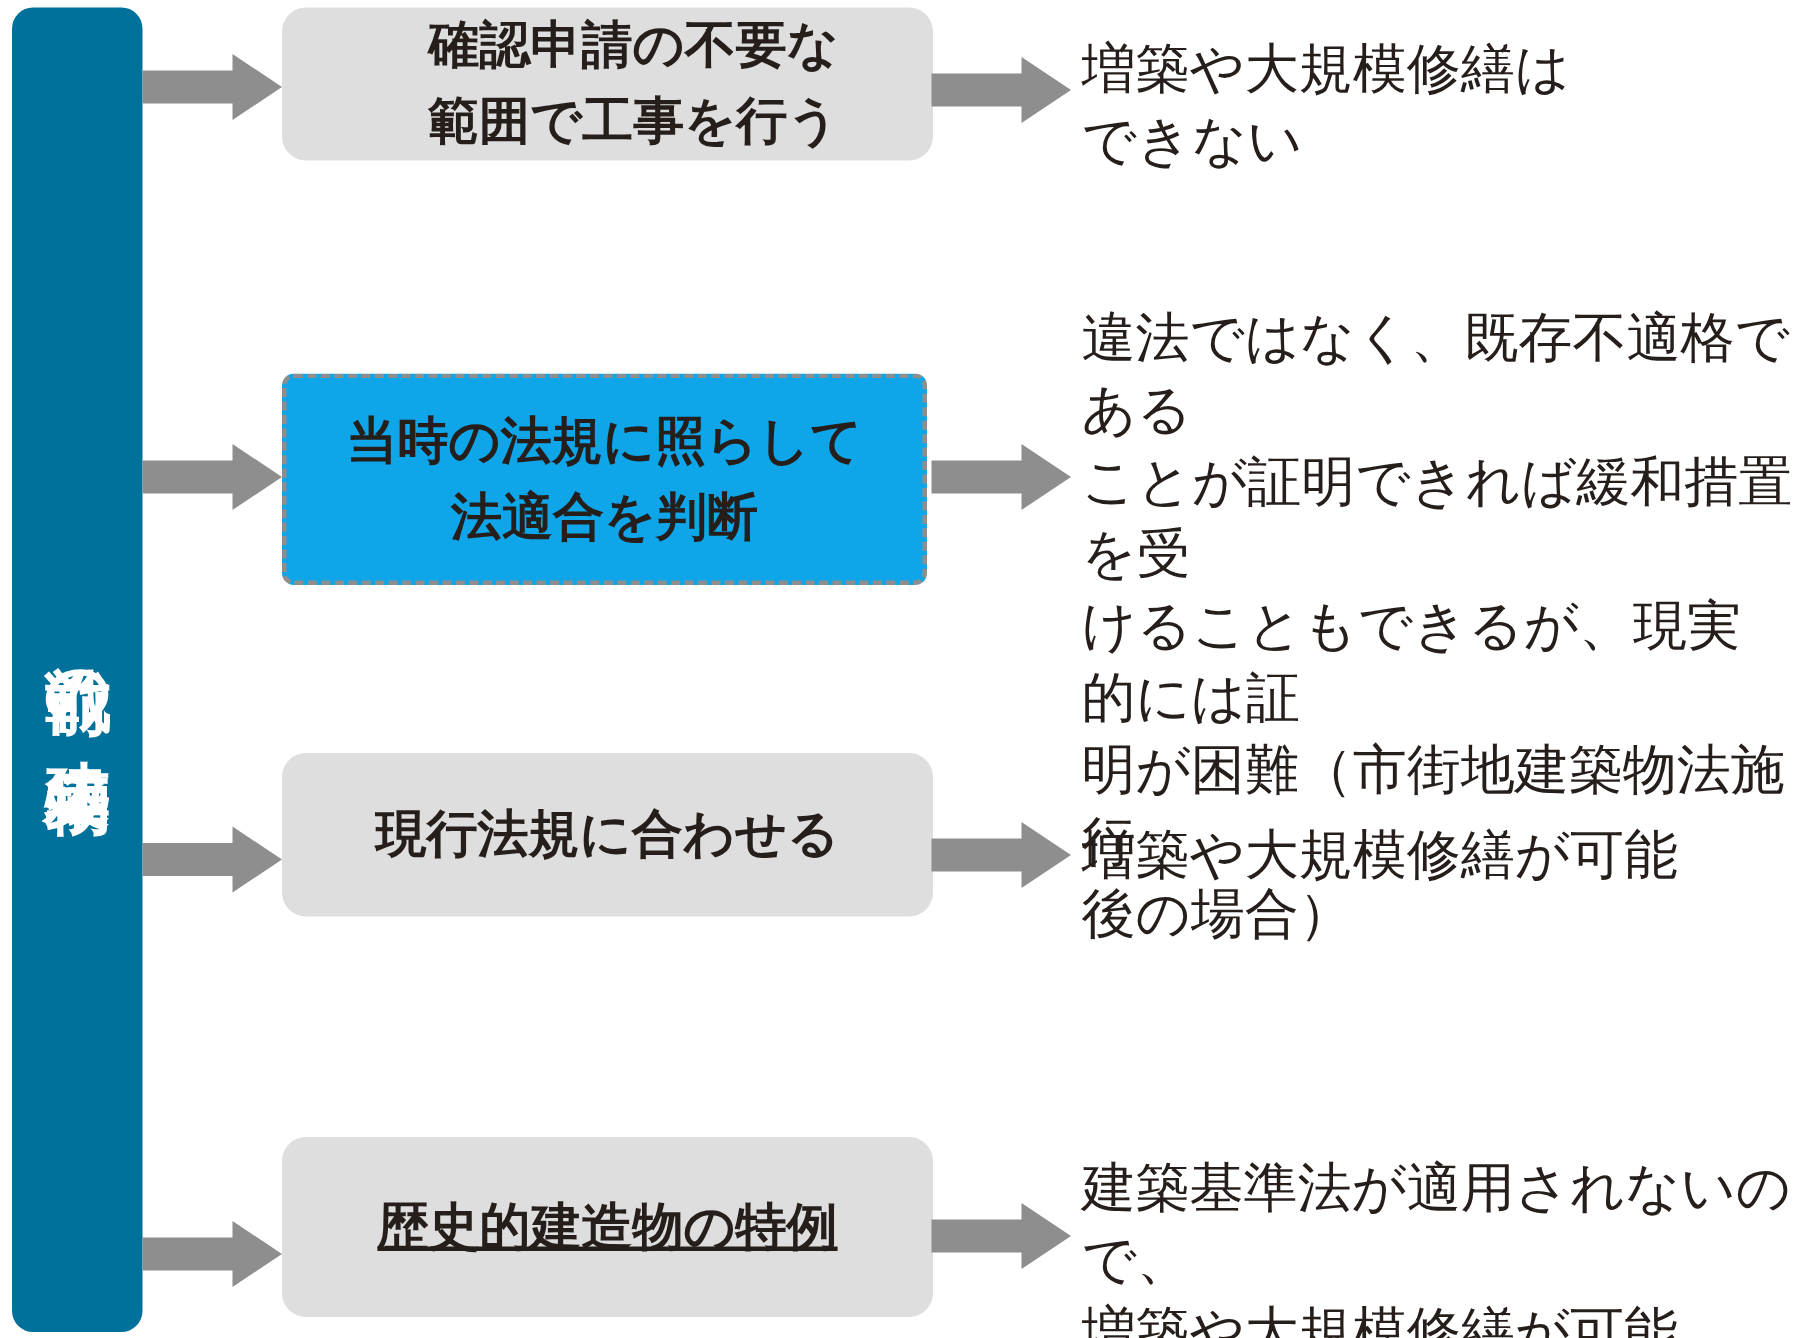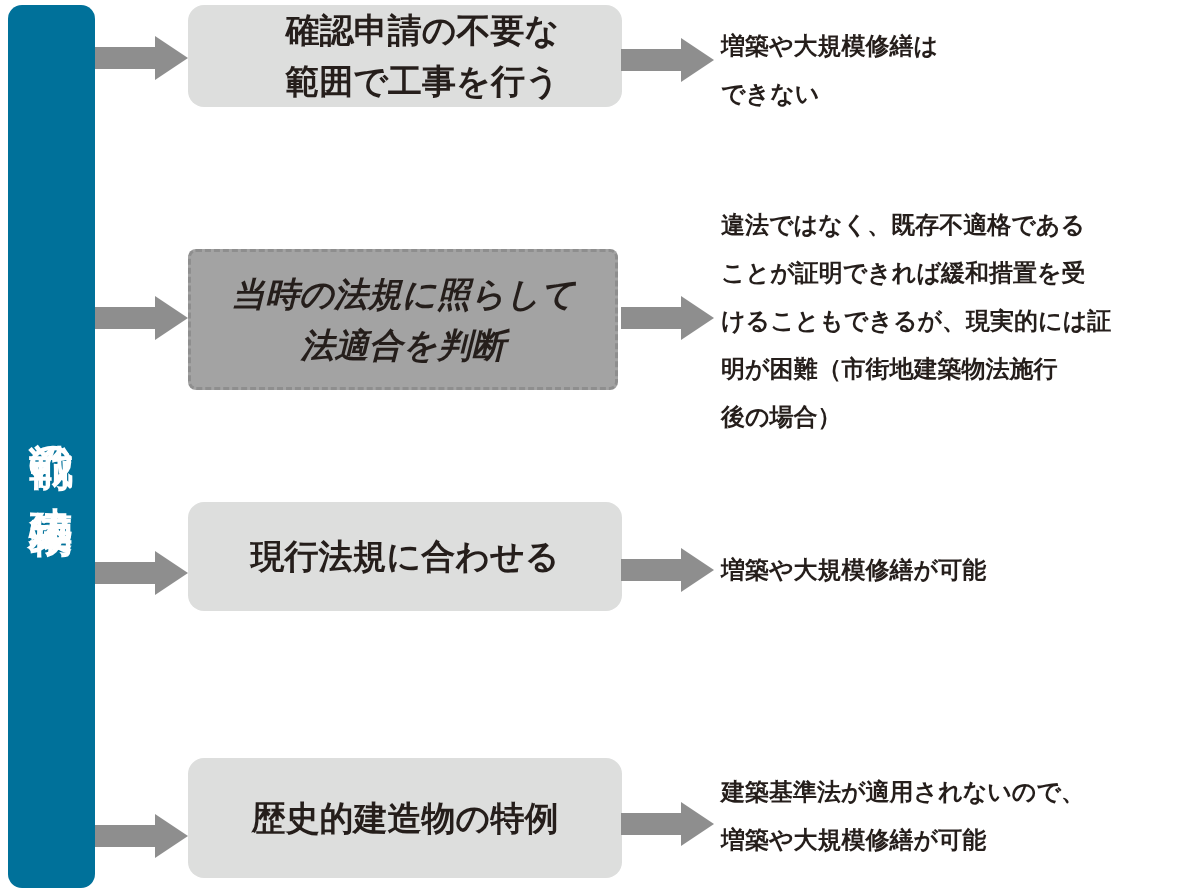--- a/index.html
+++ b/index.html
@@ -79,34 +79,33 @@
     font-weight: 700;
     line-height: 1.5;
     white-space: pre-line;
     box-sizing: border-box;
   }
   .box.solid {
     background: var(--box_gray, #DDDEDD);
     border-radius: 16px;
   }
   .box.dashed {
-    background: #a3a3a3;
+    background: #0ea5e9;
     border: 3px dashed var(--arrow_gray, #8E8E8E);
     border-radius: 8px;
     width: 430px;
-    font-style: italic;
   }
 
   
   .result {
     position: absolute;
     left: 721px;
     width: 475px;
-    font-size: 24px;
-    font-weight: 700;
+    font-size: 36px;
+    font-weight: 400;
     line-height: 48px;
     white-space: pre-line;
   }
 </style>
 </head>
 <body>
 
 <div class="canvas">
 
   <div class="source-bar">
@@ -156,21 +155,21 @@
   <div class="arrow" style="left:621px; top:548px;">
     <span class="shaft"></span>
     <span class="head"></span>
   </div>
   <div class="result" style="top:546px;">増築や大規模修繕が可能</div>
 
   <div class="arrow" style="left:95px; top:814px;">
     <span class="shaft"></span>
     <span class="head"></span>
   </div>
-  <div class="box solid" style="top:758px; height:120px;">
+  <div class="box solid" style="top:758px; height:120px;text-decoration:underline;">
     <span>歴史的建造物の特例</span>
   </div>
   <div class="arrow" style="left:621px; top:802px;">
     <span class="shaft"></span>
     <span class="head"></span>
   </div>
   <div class="result" style="top:768px;">建築基準法が適用されないので、
 増築や大規模修繕が可能</div>
 
 </div>

